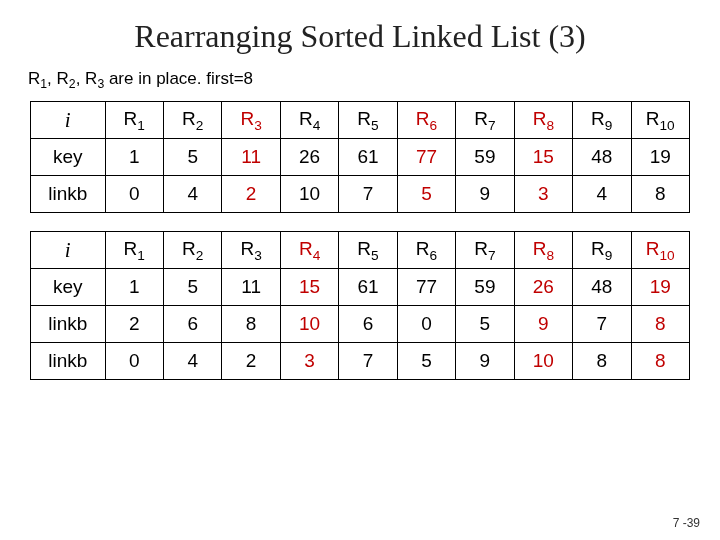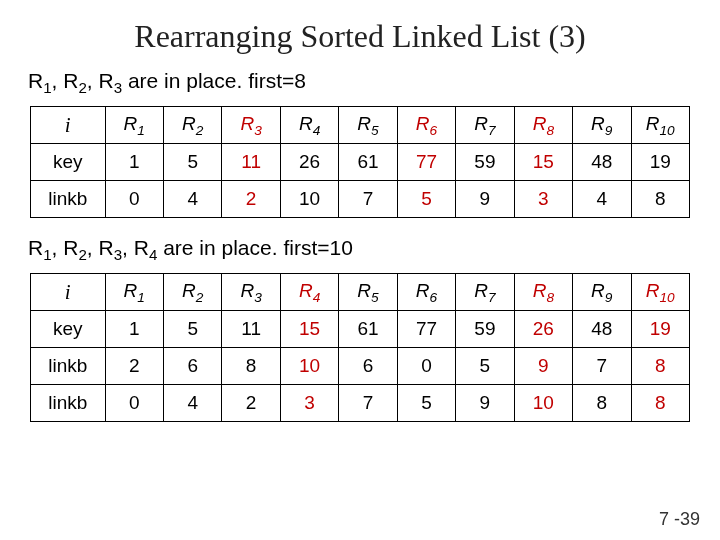--- a/index.html
+++ b/index.html
@@ -20,21 +20,21 @@
   }
   h1.title {
     font-size: 32px;
     font-weight: normal;
     text-align: center;
     margin: 8px 0 14px 0;
     color: #222;
   }
   .caption {
     font-family: Arial, Helvetica, sans-serif;
-    font-size: 21px;
+    font-size: 17px;
     margin: 6px 0 10px 4px;
   }
   .sub { font-size: 0.72em; vertical-align: sub; }
   table.data {
     border-collapse: collapse;
     width: 660px;
     margin: 0 auto 18px auto;
     table-layout: fixed;
   }
   table.data td {
@@ -44,34 +44,33 @@
     font-size: 19px;
     height: 32px;
     padding: 2px 0;
   }
   table.data td.rowlabel {
     font-family: Arial, Helvetica, sans-serif;
     margin-left: 36px;
   }
   table.data td.colhead {
     font-family: Arial, Helvetica, sans-serif;
-    font-style: italic;
   }
   table.data td.italic {
     font-style: italic;
     font-family: "Times New Roman", Times, serif;
     font-size: 21px;
   }
   .red { color: #c00000; }
   .page-num {
     position: absolute;
     right: 20px;
     bottom: 10px;
     font-family: Arial, Helvetica, sans-serif;
-    font-size: 18px;
+    font-size: 12px;
     color: #333;
   }
   col.c0 { width: 74px; }
   col.cx { width: 58px; }
 </style>
 </head>
 <body>
 
 <div class="slide">
   <h1 class="title">Rearranging Sorted Linked List (3)</h1>
@@ -130,23 +129,20 @@
       <td>7</td>
       <td class="red">5</td>
       <td>9</td>
       <td class="red">3</td>
       <td>4</td>
       <td>8</td>
     </tr>
   </tbody>
     </table>
 
-  <div class="caption">
-    R<span class="sub">1</span>, R<span class="sub">2</span>, R<span class="sub">3</span>, R<span class="sub">4</span> are in place. first=10
-  </div>
 
   <table class="data">
     <colgroup>
         <col class="c0">
         <col class="cx">
         <col class="cx">
         <col class="cx">
         <col class="cx">
         <col class="cx">
         <col class="cx">

